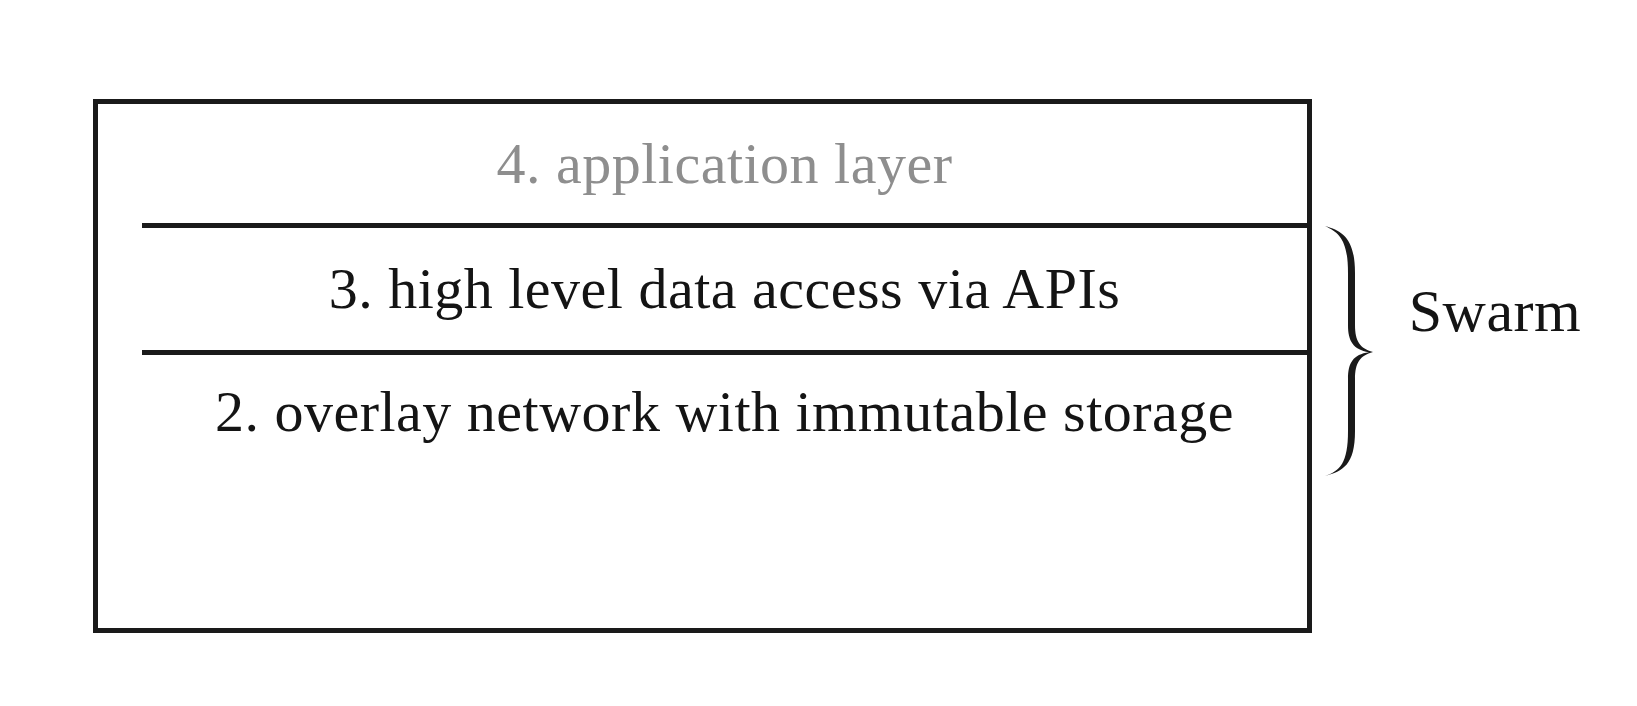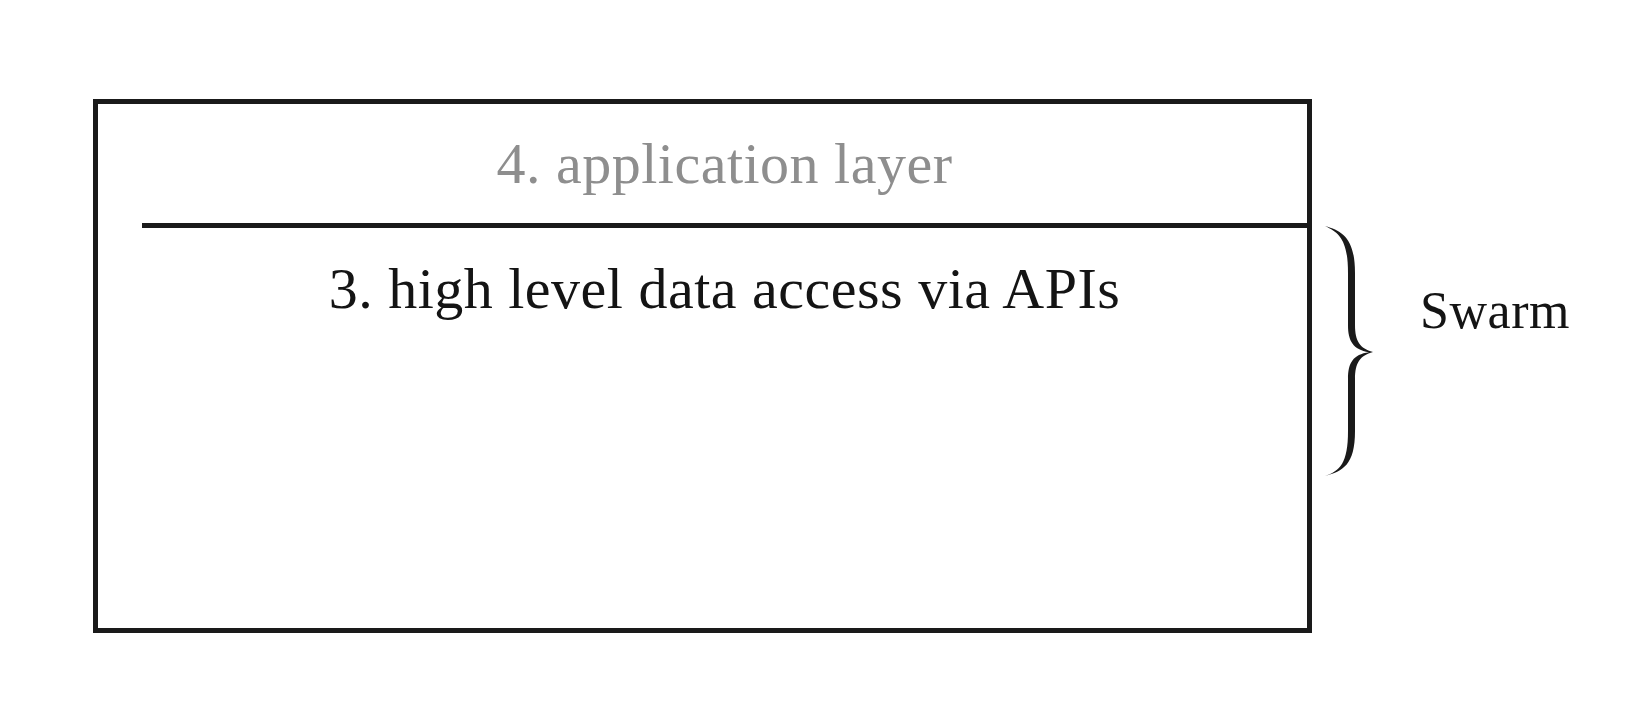--- a/index.html
+++ b/index.html
@@ -67,41 +67,44 @@
     fill: var(--line, #1a1a1a);
   }
 
   
   .brace-label {
     position: absolute;
     left: 1385px;
     top: 275px;
     width: 220px;
     text-align: center;
-    font-size: 52px;
+    font-size: 60px;
     line-height: 72px;
     color: var(--text-primary, #141414);
     letter-spacing: 0.5px;
   }
   .brace-label .line {
     display: block;
     white-space: nowrap;
   }
 </style>
 </head>
 <body>
 
 <div class="canvas">
 
   <div class="stack-box">
     <div class="layer-row muted">
       <span class="layer-label">4. application layer</span>
     </div>
     <div class="layer-row">
       <span class="layer-label">3. high level data access via APIs</span>
+    </div>
+    <div class="layer-row">
+      <span class="layer-label">2. overlay network with immutable storage</span>
     </div>
   </div>
 
   <div class="brace">
     <svg viewBox="0 0 56 252" xmlns="http://www.w3.org/2000/svg" aria-hidden="true">
       <path d="M 3 1
                C 21 6 33 14 33 48
                L 33 100
                C 33 116 38 123.5 51 127
                C 38 130.5 33 138 33 154

